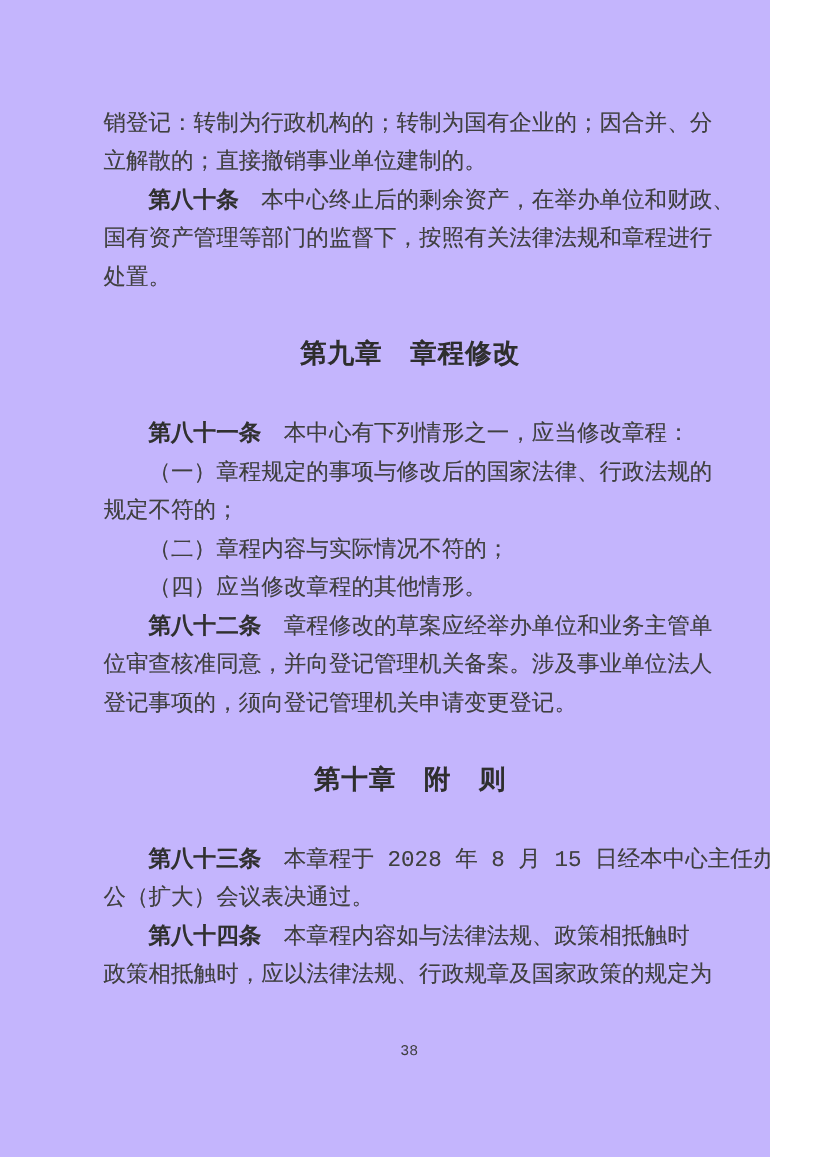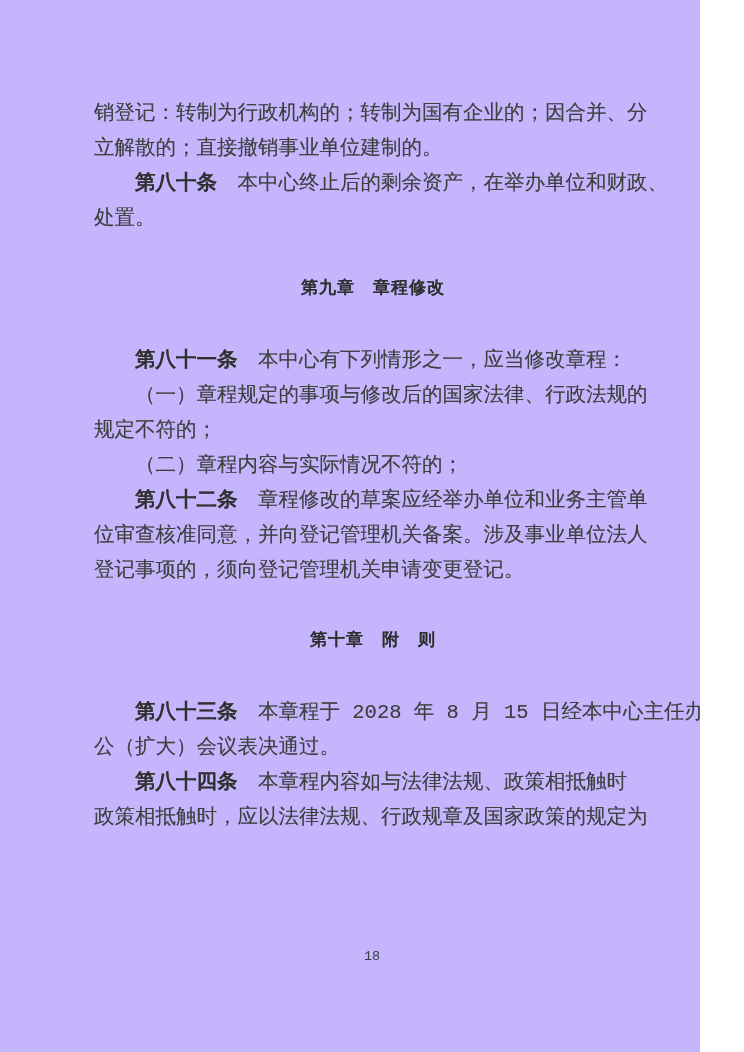--- a/index.html
+++ b/index.html
@@ -41,21 +41,21 @@
     color: #303030;
   }
   .body-text {
     font-weight: normal;
   }
   .chapter-heading {
     height: 35px;
     line-height: 35px;
     margin: 35px 0 37px 0;
     text-align: center;
-    font-size: 17px;
+    font-size: 24px;
     font-weight: bold;
     color: #2e2e2e;
     letter-spacing: 1px;
   }
   .page-number {
     position: absolute;
     left: 0;
     top: 949px;
     width: 744px;
     text-align: center;
@@ -67,42 +67,46 @@
 <body>
 
 <div class="page">
   <div class="document-body">
       <div class="paragraph">
         <div class="text-line"><span class="body-text">销登记：转制为行政机构的；转制为国有企业的；因合并、分</span></div>
         <div class="text-line"><span class="body-text">立解散的；直接撤销事业单位建制的。</span></div>
       </div>
       <div class="paragraph">
         <div class="text-line indent"><span class="article-number">第八十条</span><span class="body-text">　本中心终止后的剩余资产，在举办单位和财政、</span></div>
+        <div class="text-line"><span class="body-text">国有资产管理等部门的监督下，按照有关法律法规和章程进行</span></div>
         <div class="text-line"><span class="body-text">处置。</span></div>
       </div>
       <div class="chapter-heading">第九章　章程修改</div>
       <div class="paragraph">
         <div class="text-line indent"><span class="article-number">第八十一条</span><span class="body-text">　本中心有下列情形之一，应当修改章程：</span></div>
       </div>
       <div class="paragraph">
         <div class="text-line indent"><span class="body-text">（一）章程规定的事项与修改后的国家法律、行政法规的</span></div>
         <div class="text-line"><span class="body-text">规定不符的；</span></div>
       </div>
       <div class="paragraph">
         <div class="text-line indent"><span class="body-text">（二）章程内容与实际情况不符的；</span></div>
+      </div>
+      <div class="paragraph">
+        <div class="text-line indent"><span class="body-text">（四）应当修改章程的其他情形。</span></div>
       </div>
       <div class="paragraph">
         <div class="text-line indent"><span class="article-number">第八十二条</span><span class="body-text">　章程修改的草案应经举办单位和业务主管单</span></div>
         <div class="text-line"><span class="body-text">位审查核准同意，并向登记管理机关备案。涉及事业单位法人</span></div>
         <div class="text-line"><span class="body-text">登记事项的，须向登记管理机关申请变更登记。</span></div>
       </div>
       <div class="chapter-heading">第十章　附　则</div>
       <div class="paragraph">
         <div class="text-line indent"><span class="article-number">第八十三条</span><span class="body-text">　本章程于 2028 年 8 月 15 日经本中心主任办</span></div>
         <div class="text-line"><span class="body-text">公（扩大）会议表决通过。</span></div>
       </div>
       <div class="paragraph">
         <div class="text-line indent"><span class="article-number">第八十四条</span><span class="body-text">　本章程内容如与法律法规、政策相抵触时</span></div>
         <div class="text-line"><span class="body-text">政策相抵触时，应以法律法规、行政规章及国家政策的规定为</span></div>
       </div>
     </div>
-  <div class="page-number">18</div>
+  <div class="page-number">38</div>
 </div>
 
 </body></html>

